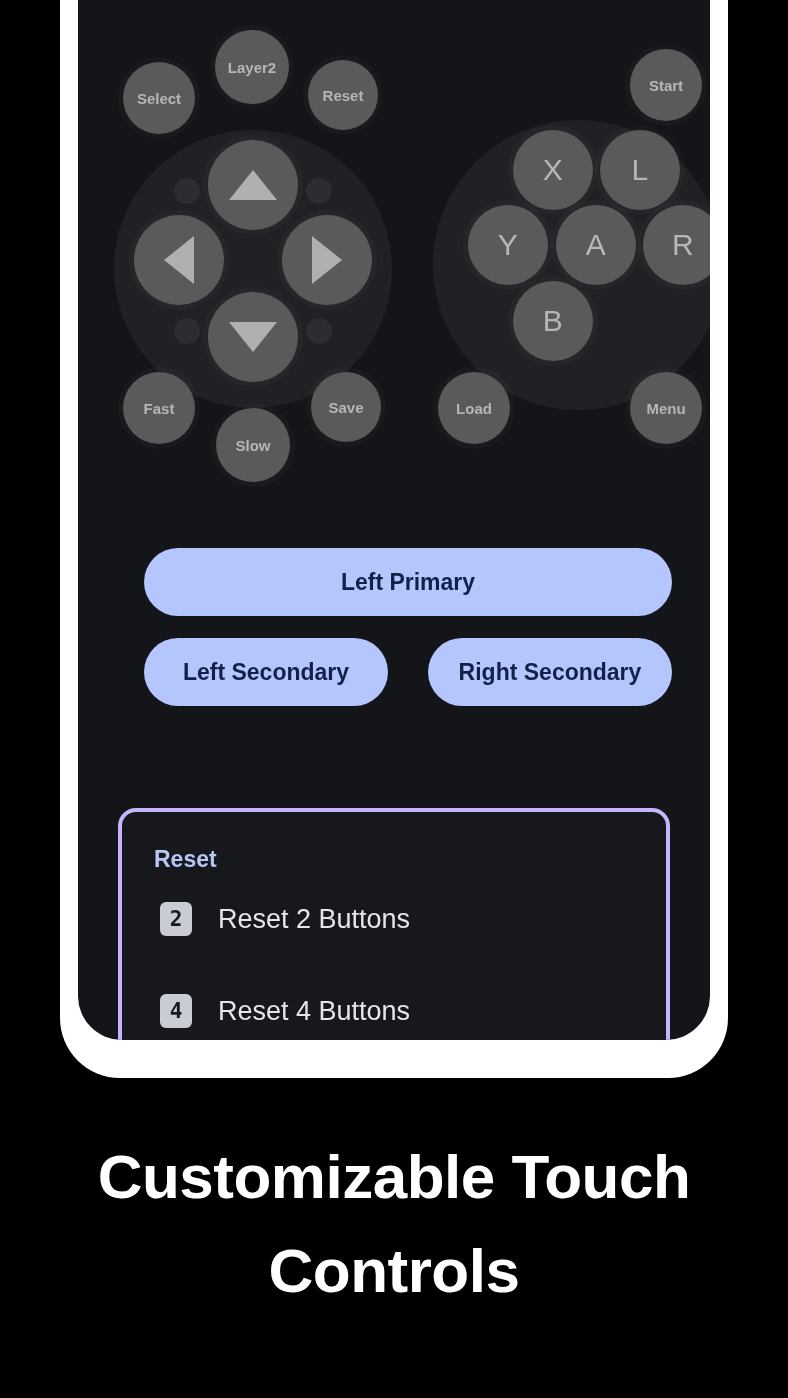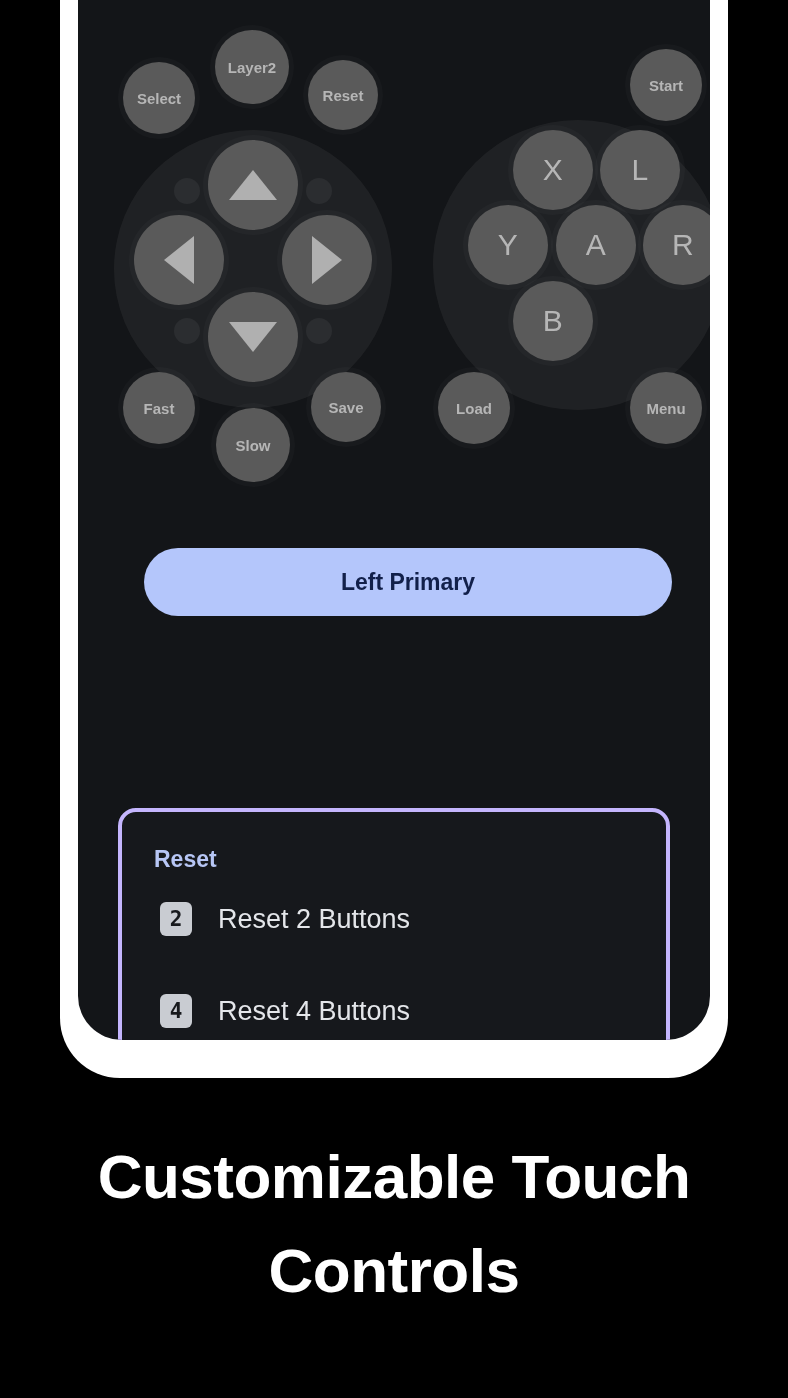--- a/index.html
+++ b/index.html
@@ -257,20 +257,28 @@
     </div>
 
   </div>
 
   <div id="blue-grid">
     <div class="blue-row">
       <div class="blue-btn">
         <span>Left Primary</span>
       </div>
     </div>
+    <div class="blue-row">
+      <div class="blue-btn">
+        <span>Left Secondary</span>
+      </div>
+      <div class="blue-btn">
+        <span>Right Secondary</span>
+      </div>
+    </div>
   </div>
 
   <div id="reset-card">
     <div id="reset-title">Reset</div>
 
     <div class="reset-item">
       <span class="keycap">2</span>
       <span class="reset-label">Reset 2 Buttons</span>
     </div>
 

